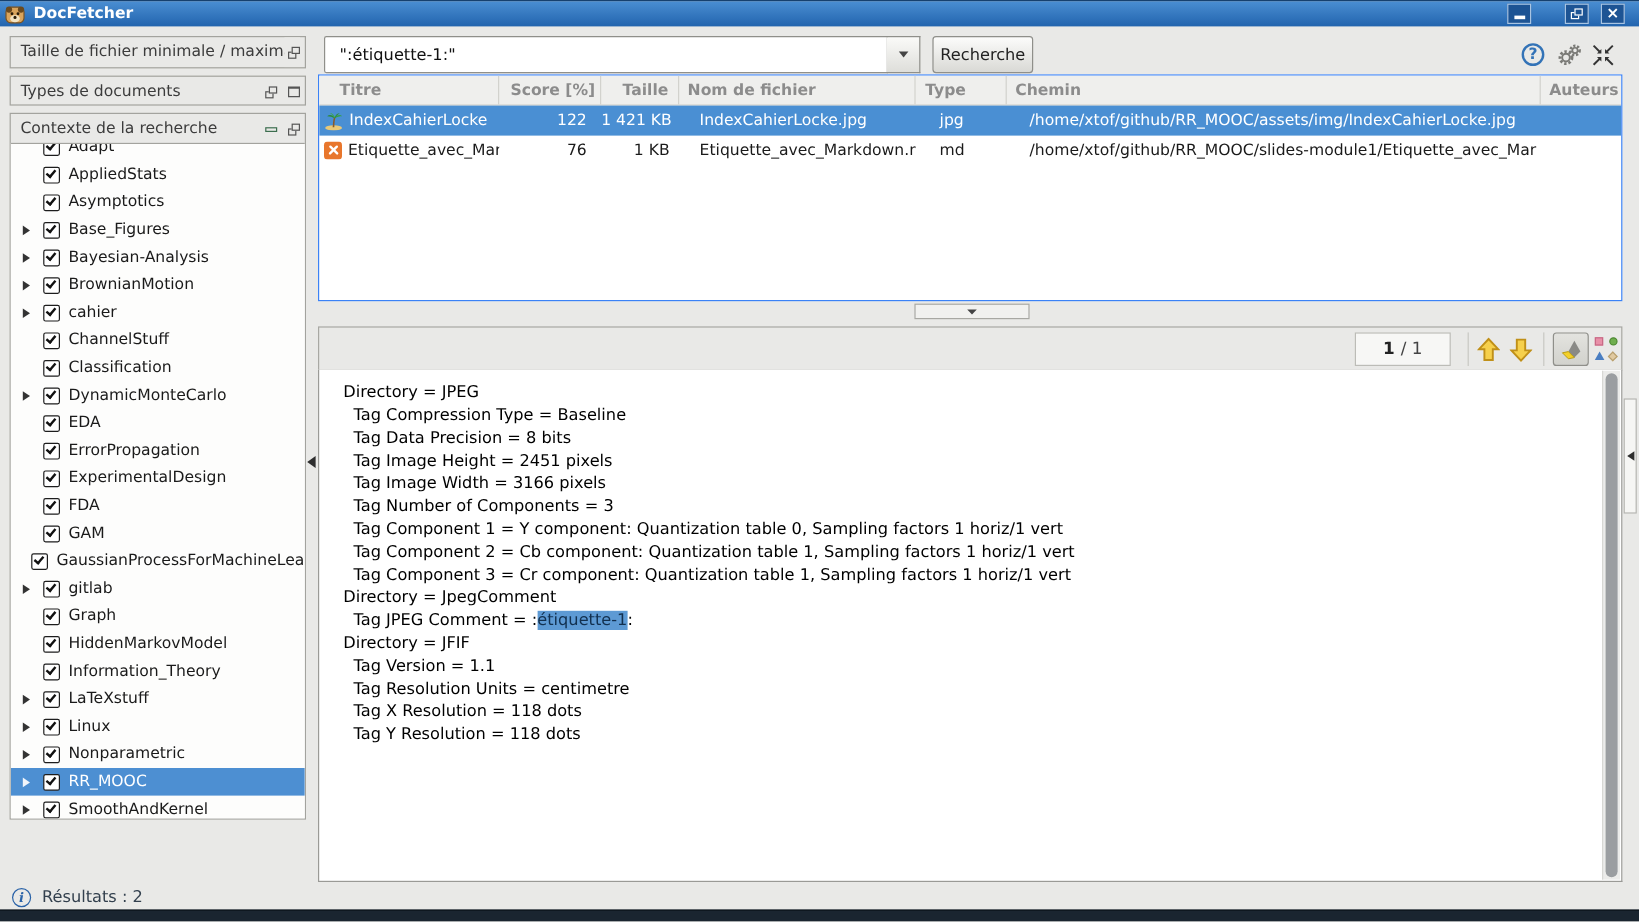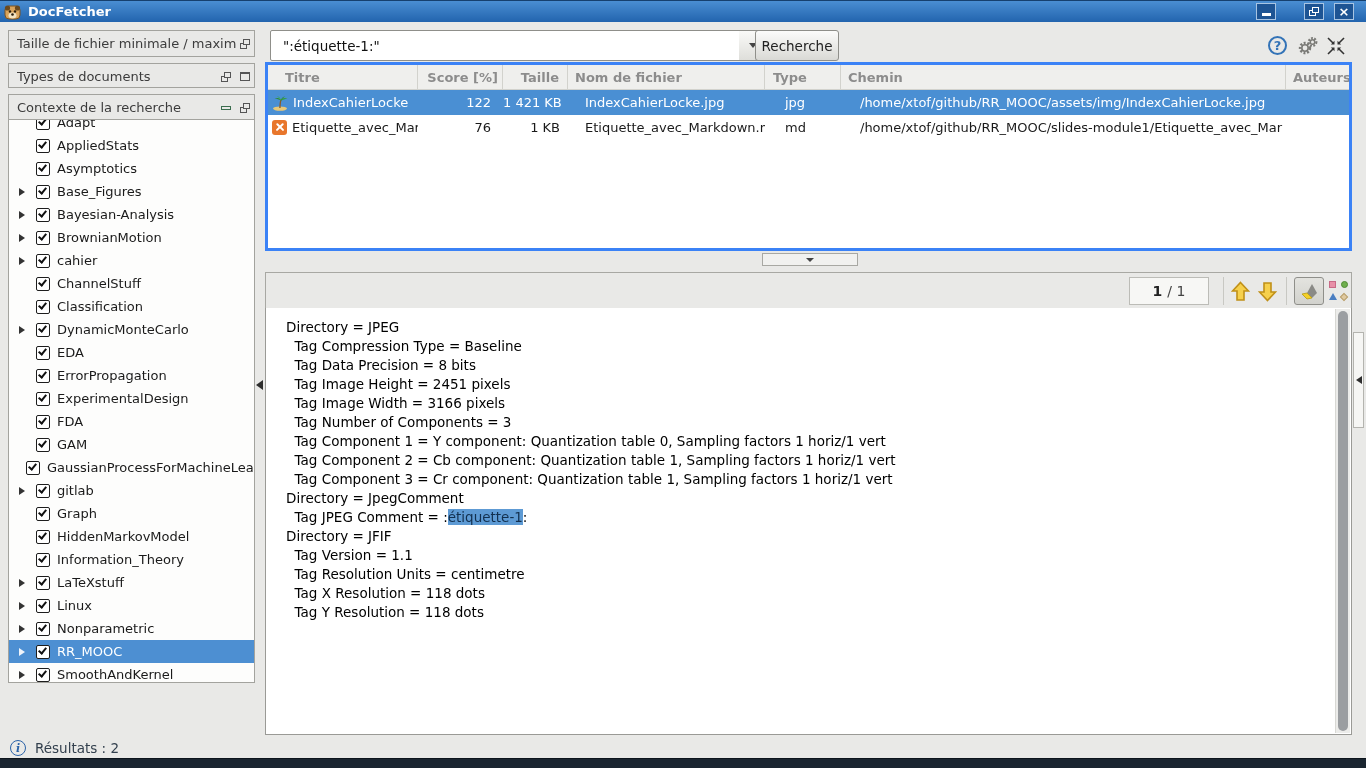--- a/index.html
+++ b/index.html
@@ -57,32 +57,32 @@
   .status-text { margin-left:9px; color:#33404e; font-size:13.5px; }
 
   
   .search-field { position:absolute; left:270px; top:30px; width:470px; height:31px;
     background:#fff; border:1px solid #8f8f8a; border-radius:2px 0 0 2px;
     font-family:inherit; font-size:13.5px; padding-left:12px; color:#111; }
   .search-drop { position:absolute; left:739px; top:30px; width:28px; height:31px;
     background:linear-gradient(#fafaf8,#dededa); border:1px solid #8f8f8a; border-left:none;
     display:flex; align-items:center; justify-content:center; }
   .tri-d { width:0; height:0; border-top:5px solid #444; border-left:4.5px solid transparent; border-right:4.5px solid transparent; }
-  .search-btn { position:absolute; left:755px; top:30px; width:84px; height:31px;
+  .search-btn { position:absolute; left:777px; top:30px; width:84px; height:31px;
     background:linear-gradient(#fcfcfb,#d9d9d5); border:1px solid #8f8f8a; border-radius:3px;
     font-family:inherit; font-size:13.5px; color:#222; display:flex; align-items:center; justify-content:center; }
   .help-ic { position:absolute; left:1268px; top:36px; width:19px; height:19px; border-radius:50%;
     border:2px solid #3373b7; color:#3373b7; font-weight:bold; font-size:13px;
     display:flex; align-items:center; justify-content:center; }
   .gear-ic { position:absolute; left:1297px; top:36px; }
   .compress-ic { position:absolute; left:1327px; top:37px; }
 
   
   .rtable { position:absolute; left:265px; top:62px; width:1087px; height:189px;
-    background:#fff; border:3px solid #3b82f6; overflow:hidden; }
+    background:#fff; border:1px solid #3b82f6; overflow:hidden; }
   .thead { display:flex; height:25px; background:#efefed; border-bottom:1px solid #d2d2cd; }
   .th { color:#8c8c8c; font-weight:bold; font-size:13px; display:flex; align-items:center;
     border-right:1px solid #d2d2cd; overflow:hidden; white-space:nowrap; flex:none; }
   .th span { width:100%; }
   .trow { display:flex; height:25px; align-items:center; }
   .trow.selected { background:#4a8fd3; color:#fff; }
   .td { overflow:hidden; white-space:nowrap; flex:none; font-size:13px; }
   .al-r { text-align:right; }
   .cell-title { display:flex; align-items:center; }
   .cell-title svg, .cell-title .mdico { flex:none; margin-left:4px; margin-right:5px; }

